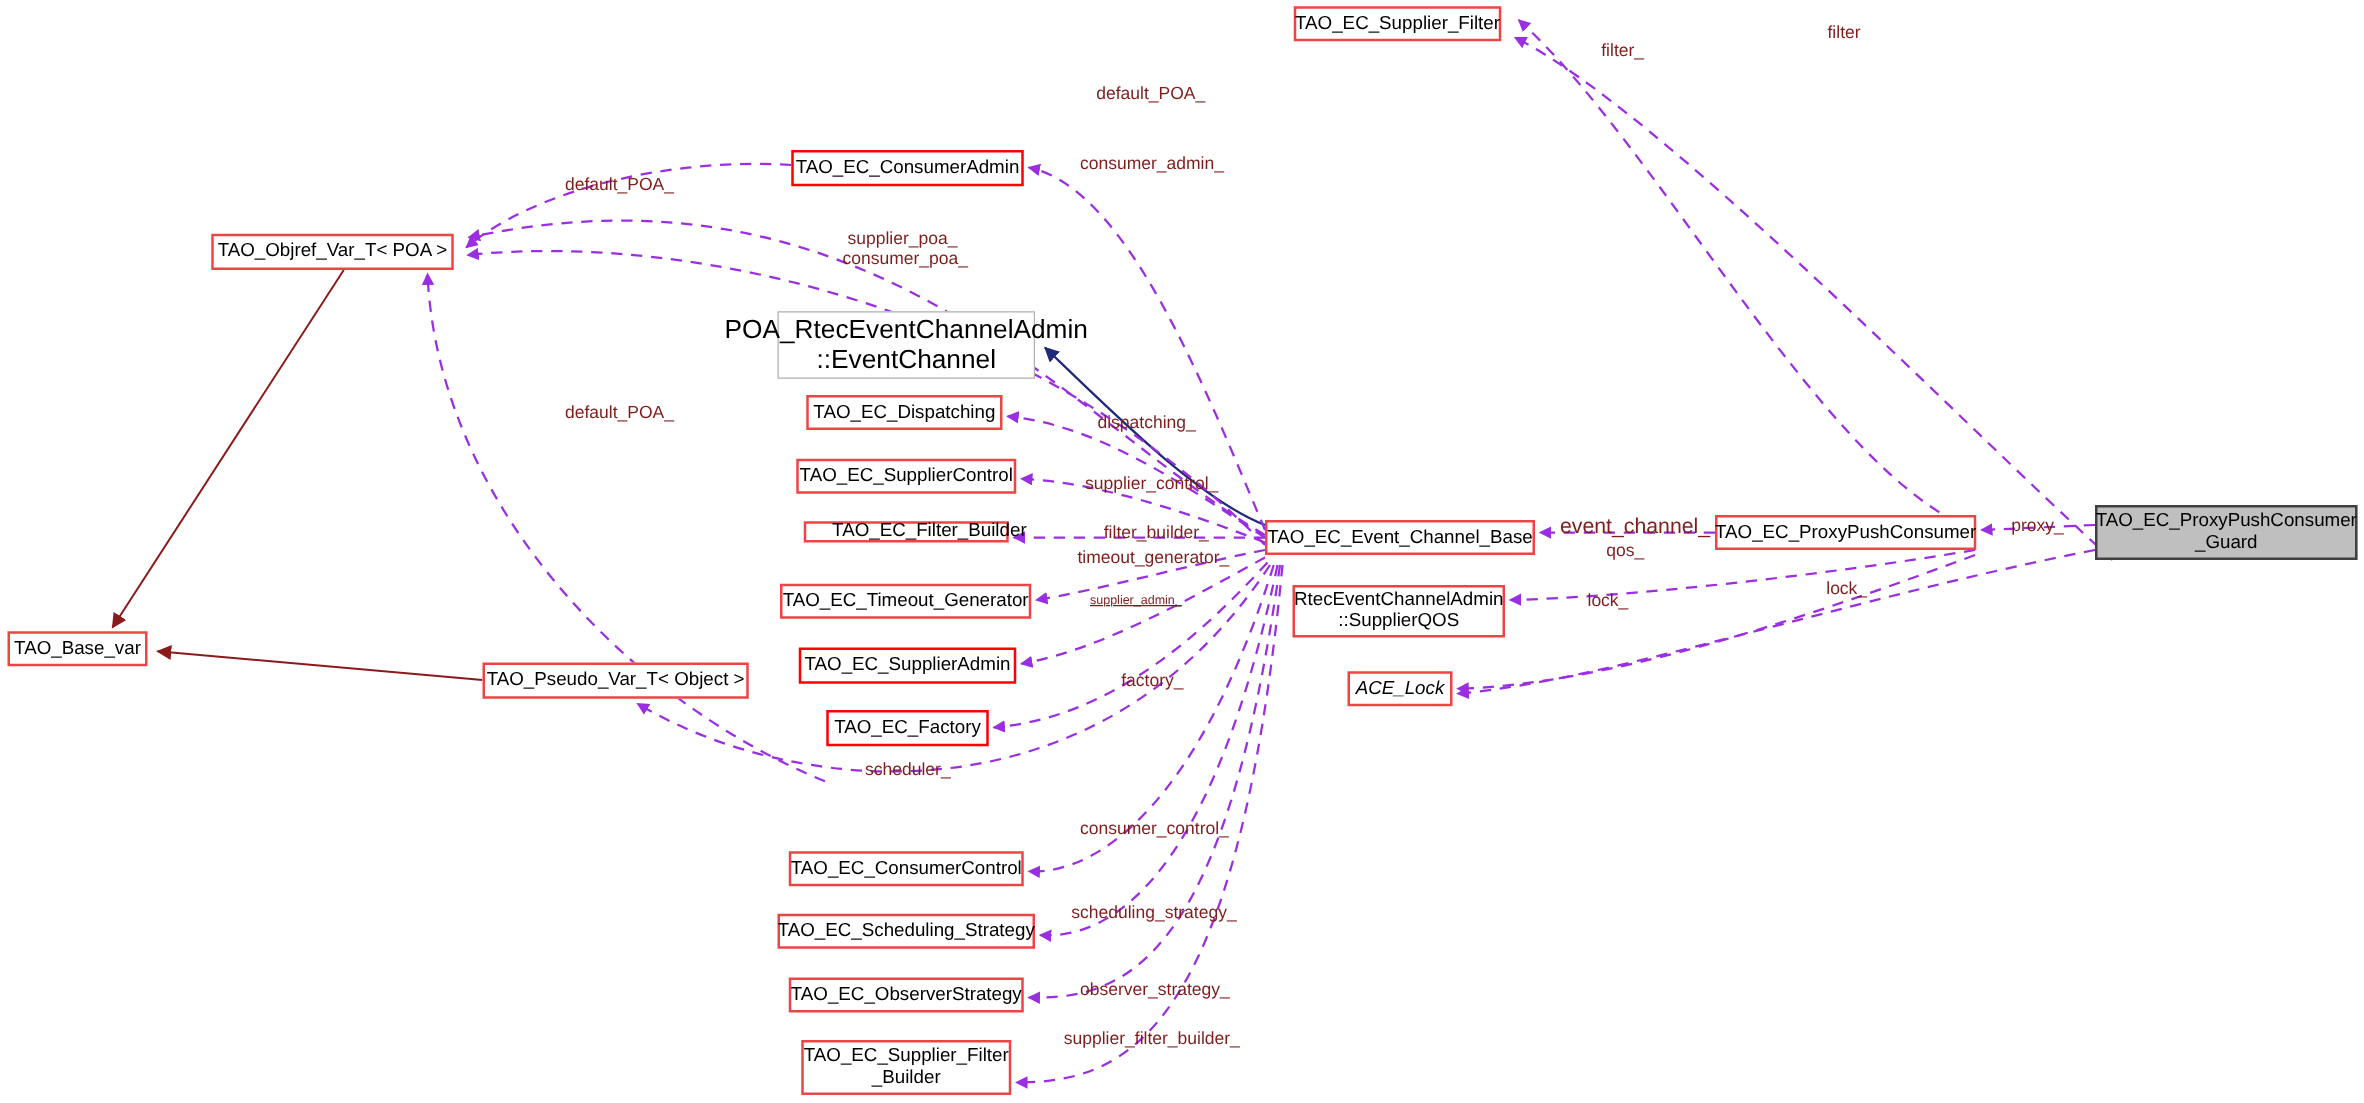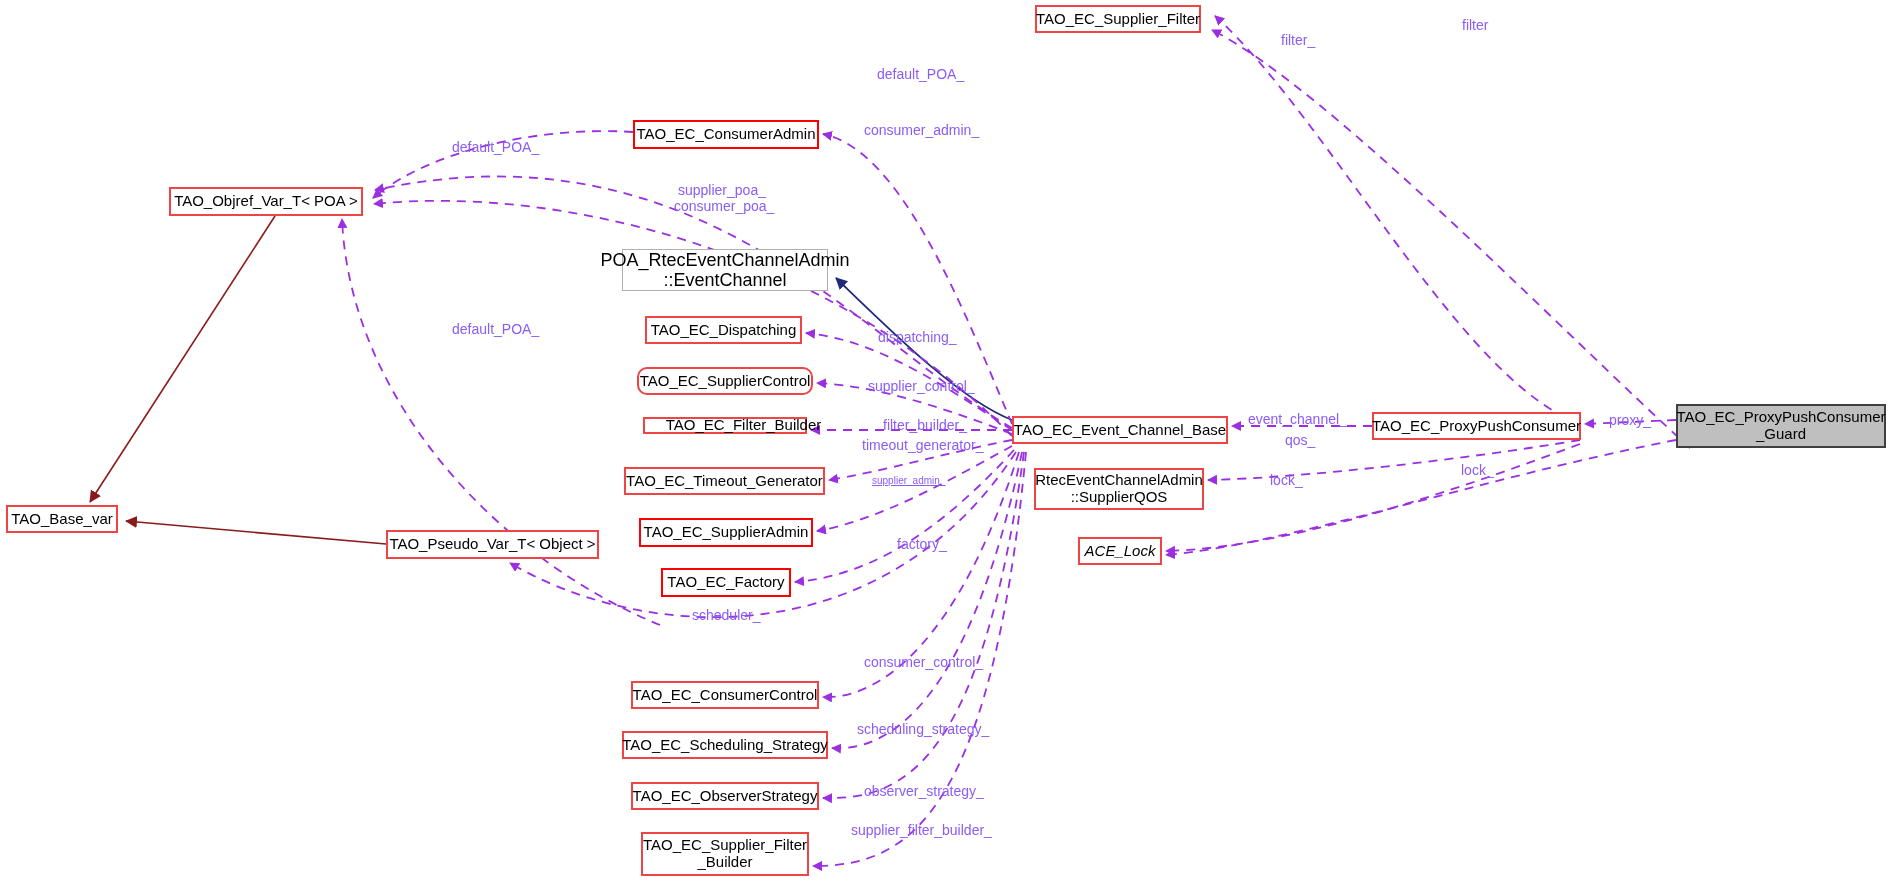--- a/index.html
+++ b/index.html
@@ -6,21 +6,21 @@
   #canvas{position:relative;width:1891px;height:882px;background:#ffffff;
           font-family:"Liberation Sans","DejaVu Sans",sans-serif;overflow:hidden;}
   svg.edges{position:absolute;left:0;top:0;width:1891px;height:882px;pointer-events:none;}
   .node{position:absolute;box-sizing:border-box;display:flex;align-items:center;
         justify-content:center;text-align:center;background:#ffffff;
         border:1px solid #ef4444;color:#000000;line-height:1.12;}
   .node.thick{border-width:2px;}
   .node.red{border:2px solid #ff0000;}
   .node.gray-border{border:1px solid #b0b0b0;}
   .node.filled{background:#bfbfbf;border:2px solid #404040;}
-  .edge-label{position:absolute;white-space:pre;color:#8b5cf6;line-height:1.18;}
+  .edge-label{position:absolute;white-space:pre;color:#7f1d1d;line-height:1.18;}
 </style>
 </head>
 <body>
 
 <div id="canvas">
 
   <svg class="edges" viewBox="0 0 1891 882" xmlns="http://www.w3.org/2000/svg">
     <defs>
       <marker id="ar-u" markerWidth="11" markerHeight="11" refX="9" refY="5" orient="auto" markerUnits="userSpaceOnUse">
         <path d="M0,0 L10,5 L0,10 z" fill="#9a2ee0"></path>
@@ -88,23 +88,23 @@
       <path d="M1676,440 C 1480,478 1290,544 1166,555" marker-end="url(#ar-u)"></path>
 
       <path d="M1676,420 L 1585,424" marker-end="url(#ar-u)"></path>
     </g>
   </svg>
 
   <div id="nodes">
       <div class="node thick" style="left: 1035px; top: 5px; width: 166px; height: 28px; font-size: 15px;">TAO_EC_Supplier_Filter</div>
       <div class="node red" style="left: 633px; top: 120px; width: 186px; height: 29px; font-size: 15px;">TAO_EC_ConsumerAdmin</div>
       <div class="node thick" style="left: 169px; top: 187px; width: 194px; height: 29px; font-size: 15px;">TAO_Objref_Var_T&lt; POA &gt;</div>
-      <div class="node gray-border" style="left: 622px; top: 249px; width: 206px; height: 42px; font-size: 18px;">POA_RtecEventChannelAdmin<br>::EventChannel</div>
+      <div class="node gray-border" style="left: 622px; top: 249px; width: 206px; height: 54px; font-size: 21px;">POA_RtecEventChannelAdmin<br>::EventChannel</div>
       <div class="node thick" style="left: 645px; top: 316px; width: 157px; height: 28px; font-size: 15px;">TAO_EC_Dispatching</div>
-      <div class="node thick" style="left: 637px; top: 367px; width: 176px; height: 28px; font-size: 15px; border-radius: 10px;">TAO_EC_SupplierControl</div>
+      <div class="node thick" style="left: 637px; top: 367px; width: 176px; height: 28px; font-size: 15px;">TAO_EC_SupplierControl</div>
       <div class="node thick" style="left: 643px; top: 417px; width: 164px; height: 17px; font-size: 15px; padding-left: 37px;">TAO_EC_Filter_Builder</div>
       <div class="node thick" style="left: 624px; top: 467px; width: 201px; height: 28px; font-size: 15px;">TAO_EC_Timeout_Generator</div>
       <div class="node thick" style="left: 6px; top: 505px; width: 112px; height: 28px; font-size: 15px;">TAO_Base_var</div>
       <div class="node thick" style="left: 386px; top: 530px; width: 213px; height: 29px; font-size: 15px;">TAO_Pseudo_Var_T&lt; Object &gt;</div>
       <div class="node red" style="left: 639px; top: 518px; width: 174px; height: 29px; font-size: 15px;">TAO_EC_SupplierAdmin</div>
       <div class="node red" style="left: 661px; top: 568px; width: 130px; height: 29px; font-size: 15px;">TAO_EC_Factory</div>
       <div class="node thick" style="left: 631px; top: 681px; width: 188px; height: 28px; font-size: 15px;">TAO_EC_ConsumerControl</div>
       <div class="node thick" style="left: 622px; top: 731px; width: 206px; height: 28px; font-size: 15px;">TAO_EC_Scheduling_Strategy</div>
       <div class="node thick" style="left: 631px; top: 782px; width: 188px; height: 28px; font-size: 15px;">TAO_EC_ObserverStrategy</div>
       <div class="node thick" style="left: 641px; top: 832px; width: 168px; height: 44px; font-size: 15px;">TAO_EC_Supplier_Filter<br>_Builder</div>
@@ -118,21 +118,21 @@
       <div class="edge-label" style="left: 1462px; top: 17px; font-size: 14px;">filter</div>
       <div class="edge-label" style="left: 877px; top: 66px; font-size: 14px;">default_POA_</div>
       <div class="edge-label" style="left: 1281px; top: 32px; font-size: 14px;">filter_</div>
       <div class="edge-label" style="left: 864px; top: 122px; font-size: 14px;">consumer_admin_</div>
       <div class="edge-label" style="left: 452px; top: 139px; font-size: 14px;">default_POA_</div>
       <div class="edge-label" style="left: 678px; top: 182px; font-size: 14px;">supplier_poa_</div>
       <div class="edge-label" style="left: 674px; top: 198px; font-size: 14px;">consumer_poa_</div>
       <div class="edge-label" style="left: 452px; top: 321px; font-size: 14px;">default_POA_</div>
       <div class="edge-label" style="left: 878px; top: 329px; font-size: 14px;">dispatching_</div>
       <div class="edge-label" style="left: 868px; top: 378px; font-size: 14px;">supplier_control_</div>
-      <div class="edge-label" style="left: 1248px; top: 411px; font-size: 14px; text-align: center;">event_channel_</div>
+      <div class="edge-label" style="left: 1248px; top: 411px; font-size: 17px; text-align: center;">event_channel_</div>
       <div class="edge-label" style="left: 883px; top: 417px; font-size: 14px;">filter_builder_</div>
       <div class="edge-label" style="left: 1609px; top: 412px; font-size: 14px;">proxy_</div>
       <div class="edge-label" style="left: 1285px; top: 432px; font-size: 14px;">qos_</div>
       <div class="edge-label" style="left: 862px; top: 437px; font-size: 14px;">timeout_generator_</div>
       <div class="edge-label" style="left: 1461px; top: 462px; font-size: 14px;">lock_</div>
       <div class="edge-label" style="left: 872px; top: 475px; font-size: 10px; text-decoration: underline;">supplier_admin_</div>
       <div class="edge-label" style="left: 1270px; top: 472px; font-size: 14px;">lock_</div>
       <div class="edge-label" style="left: 897px; top: 536px; font-size: 14px;">factory_</div>
       <div class="edge-label" style="left: 692px; top: 607px; font-size: 14px;">scheduler_</div>
       <div class="edge-label" style="left: 864px; top: 654px; font-size: 14px;">consumer_control_</div>

